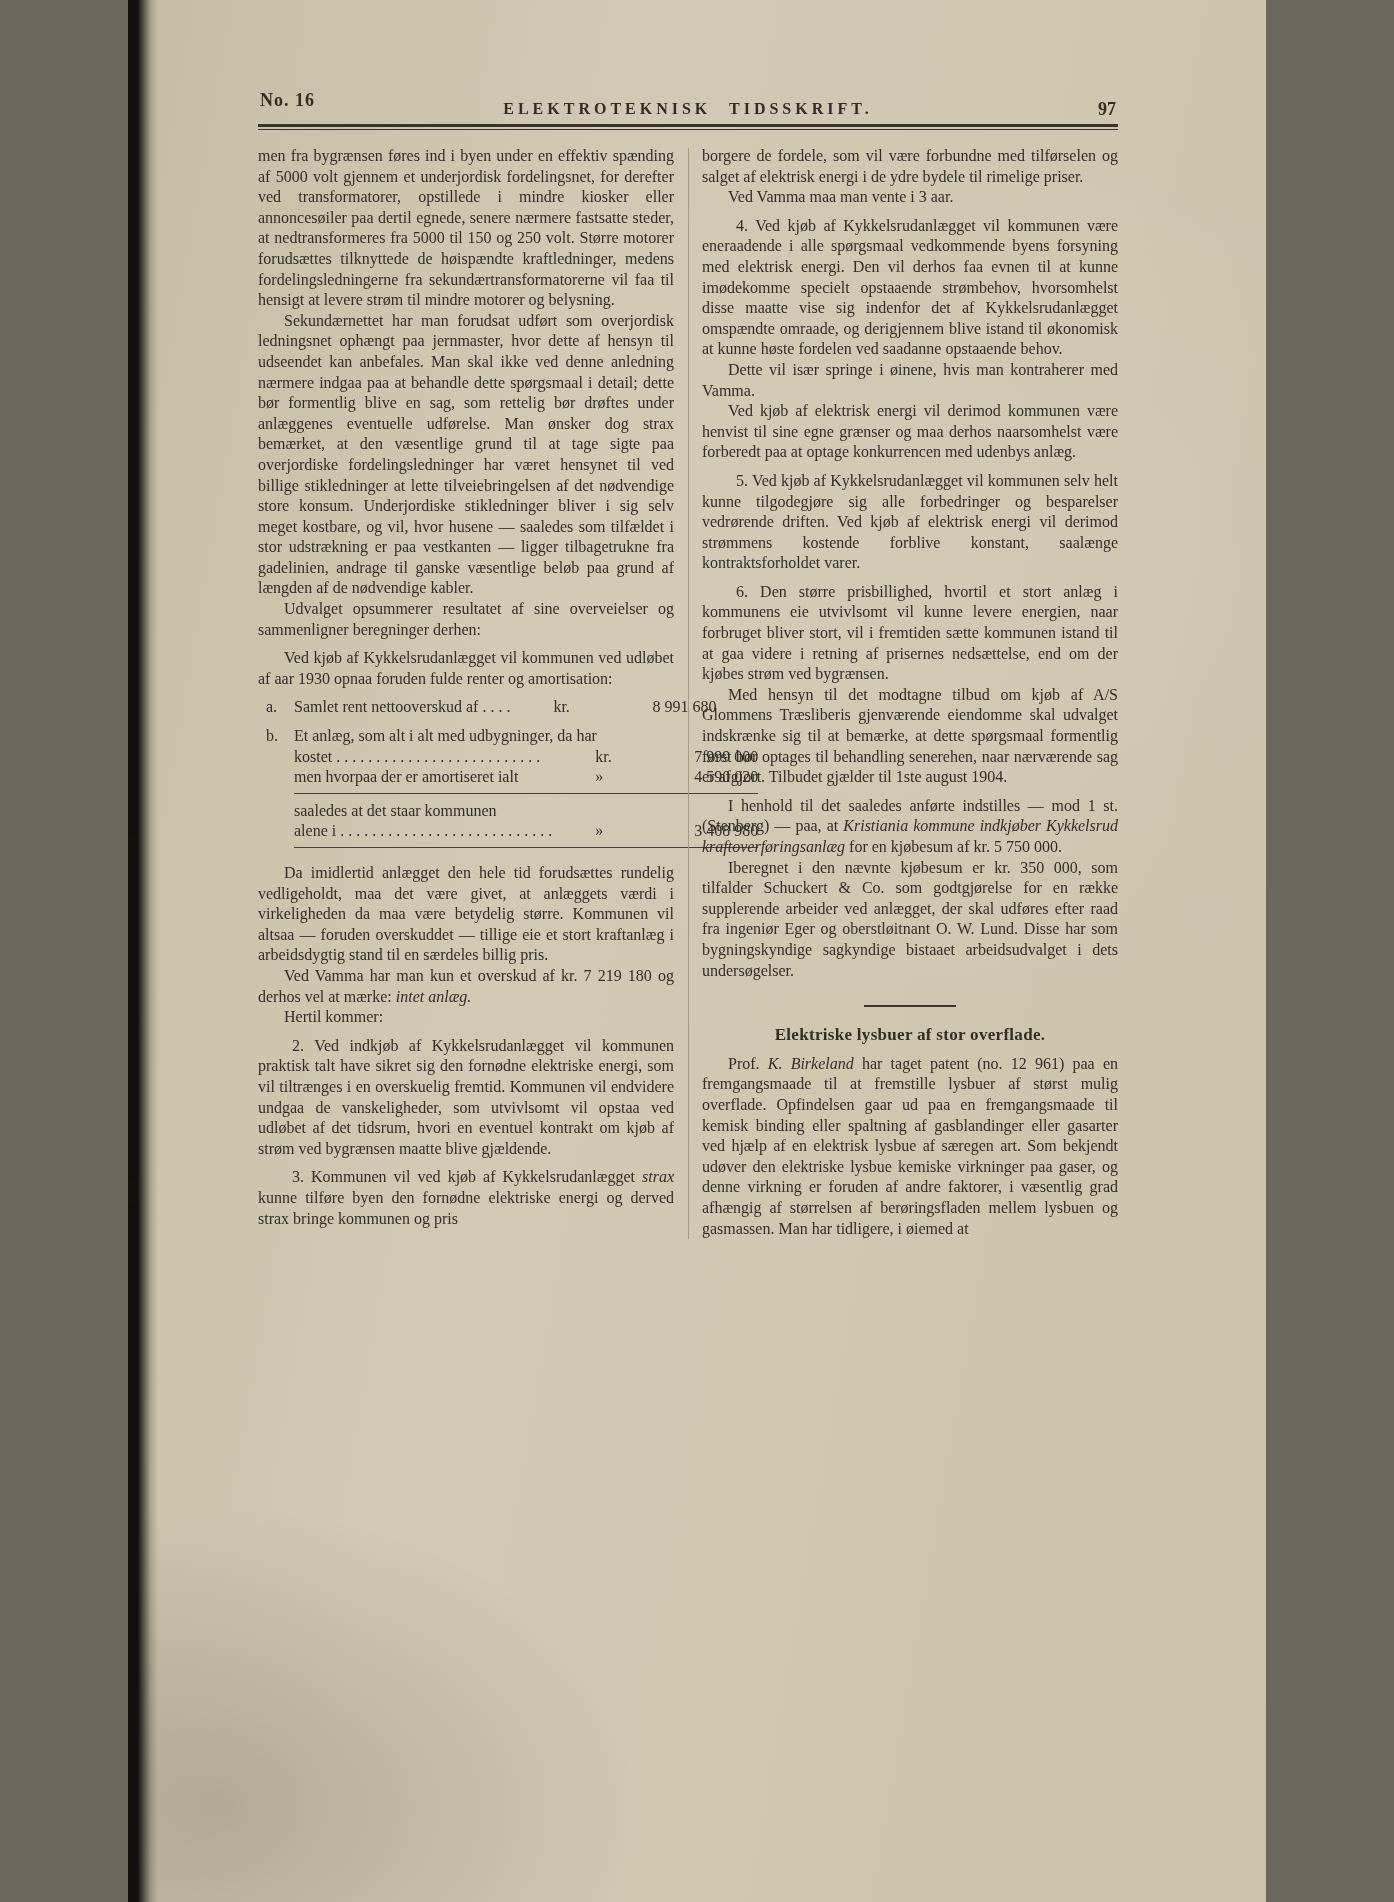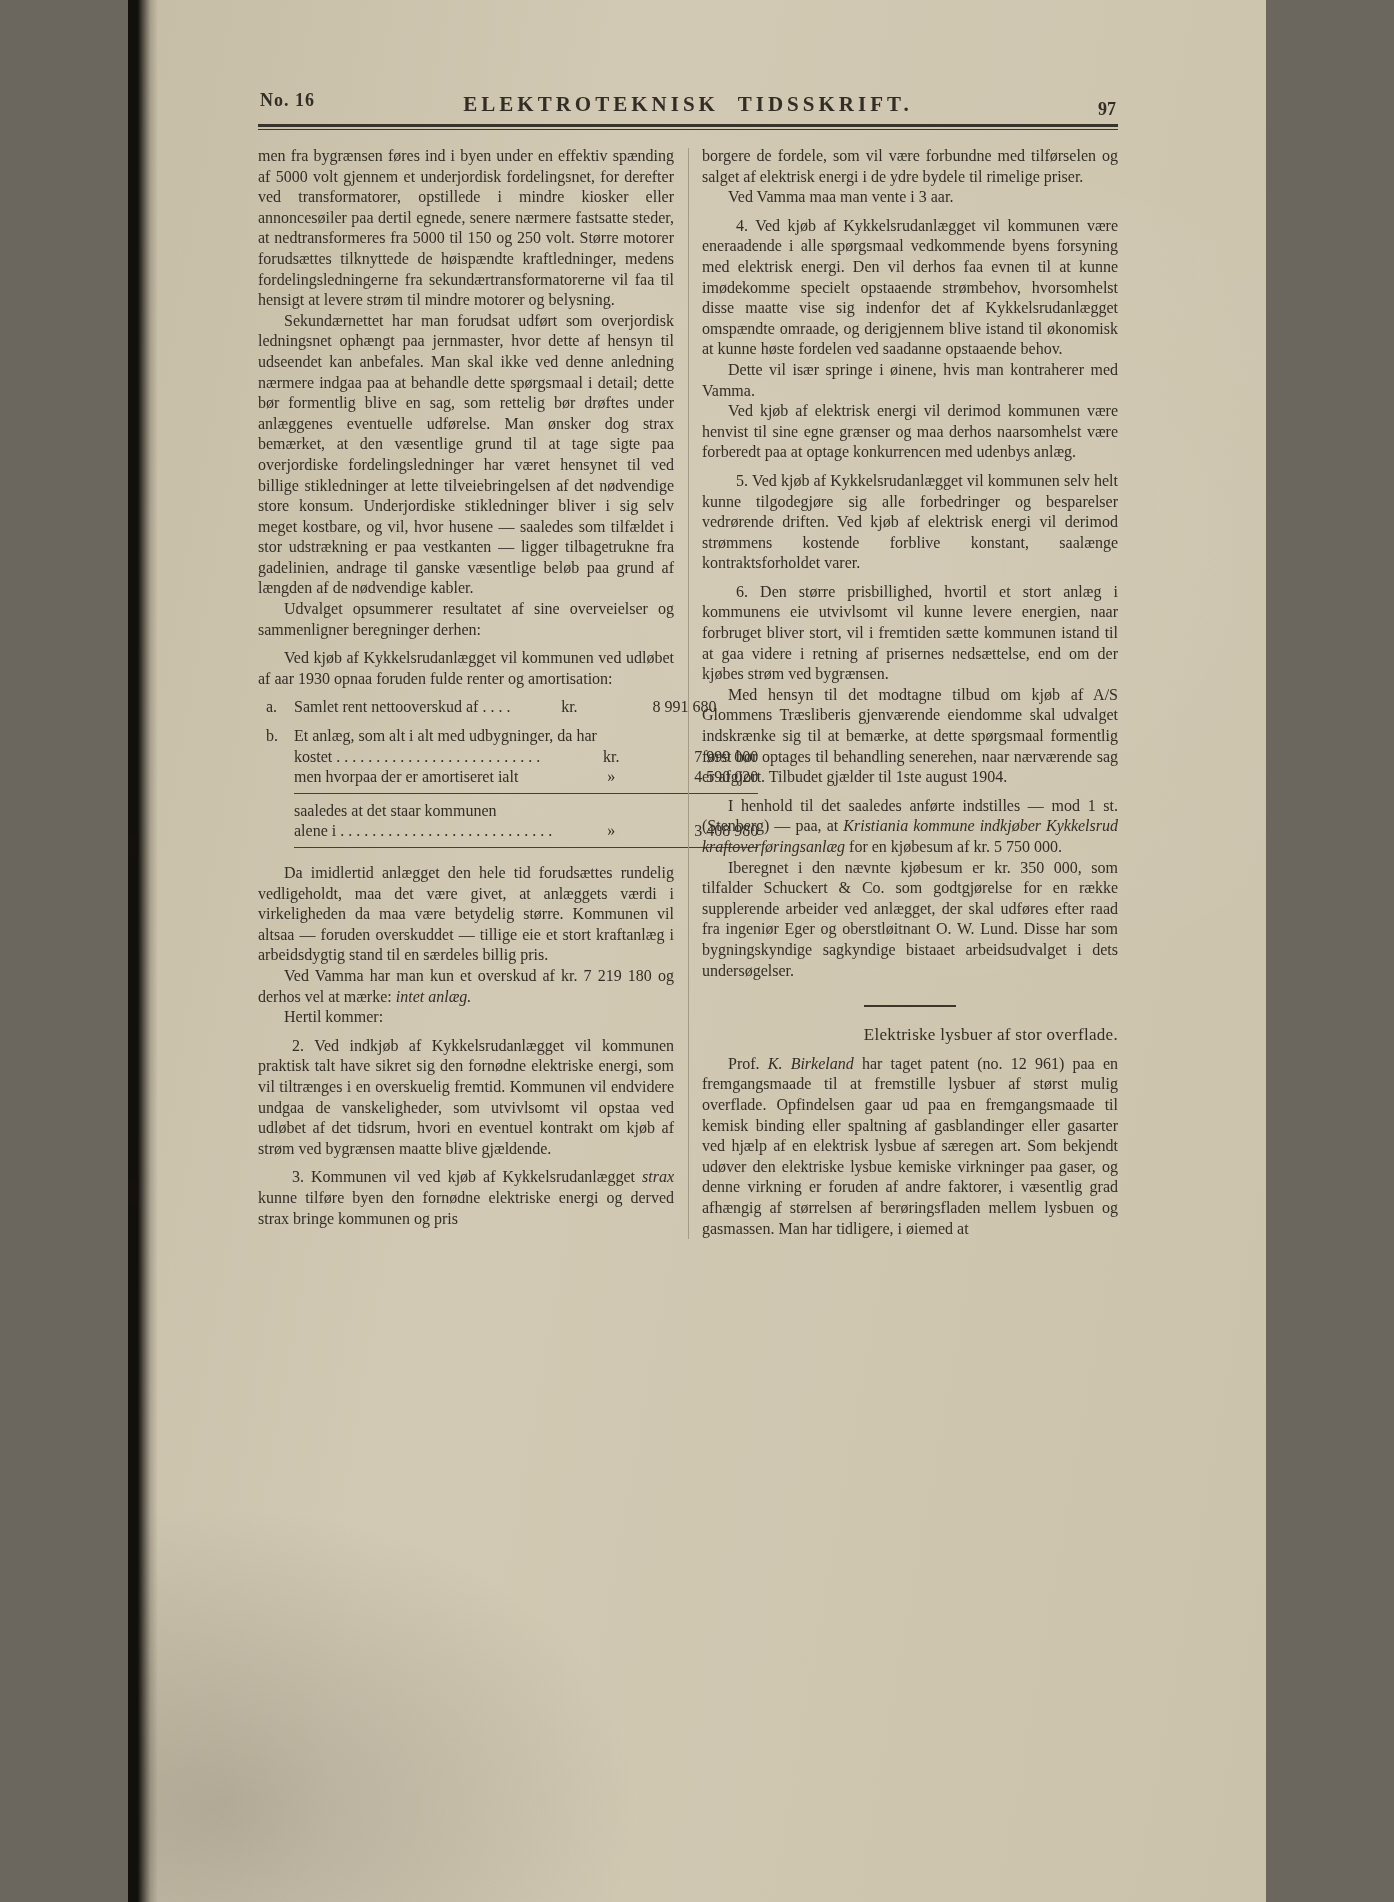--- a/index.html
+++ b/index.html
@@ -21,45 +21,45 @@
     position:absolute; left:0; top:0; bottom:0; width:30px;
     background:linear-gradient(90deg, #12100c 0%, #12100c 32%, rgba(18,16,12,0.55) 55%, rgba(18,16,12,0.18) 75%, rgba(18,16,12,0) 100%);
   }
   .edge-mark { position:absolute; left:0; width:9px; background:#14110c; }
   .edge-mark.m1 { top:834px; height:22px; }
   .edge-mark.m2 { top:1178px; height:26px; }
   .page-inner { position:absolute; left:130px; top:88px; width:860px; }
   .page-header { position:relative; height:26px; font-weight:bold; font-size:18px; }
   .issue { position:absolute; left:2px; top:2px; letter-spacing:1px; }
   .journal-title {
-    position:absolute; left:0; right:0; top:4px; text-align:center;
-    font-size:21px; font-weight:bold; letter-spacing:4px; word-spacing:10px;
+    position:absolute; left:0; right:0; top:12px; text-align:center;
+    font-size:16px; font-weight:bold; letter-spacing:4px; word-spacing:10px;
   }
   .page-num { position:absolute; right:2px; top:11px; }
   .header-rule { margin-top:10px; height:6px; border-top:3px solid #38342b; border-bottom:1px solid #38342b; }
   .columns { display:flex; margin-top:16px; }
   .col { width:416px; font-size:16px; line-height:20.6px; text-align:justify; }
   .col-divider { width:1px; background:#a59b85; margin:2px 13px 0 14px; }
   .para { margin:0; }
   .indent { text-indent:26px; }
   .indent-num { text-indent:34px; }
   .spaced { margin-top:8px; }
   em { font-style:italic; }
   
   .fin-item { display:flex; margin-top:8px; padding-left:8px; }
   .fin-marker { flex:none; width:28px; }
   .fin-body { flex:1; text-align:left; }
   .fin-row { display:flex; align-items:baseline;gap:43px; }
   .fin-label { flex:1 1 auto; white-space:nowrap; overflow:hidden; }
-  .fin-cur { flex:none; width:32px;text-align:center; }
+  .fin-cur { flex:none; width:32px; }
   .fin-amount { flex:none; width:88px; text-align:right; white-space:nowrap; }
   .fin-rule { border-top:1px solid #454035; margin:5px 0 7px; }
   
   .article-separator { width:92px; border-top:2px solid #3b372e; margin:24px auto 18px; }
-  .article-heading { font-size:17px; font-weight:normal; text-align:right; margin:0 0 8px 0; letter-spacing:0.3px; }
+  .article-heading { font-size:17px; font-weight:bold; text-align:center; margin:0 0 8px 0; letter-spacing:0.3px; }
 </style>
 </head>
 <body>
 
 <div class="scan">
   <div class="binding-edge"></div>
   <div class="edge-mark m1"></div>
   <div class="edge-mark m2"></div>
 
   <div class="page-inner">

